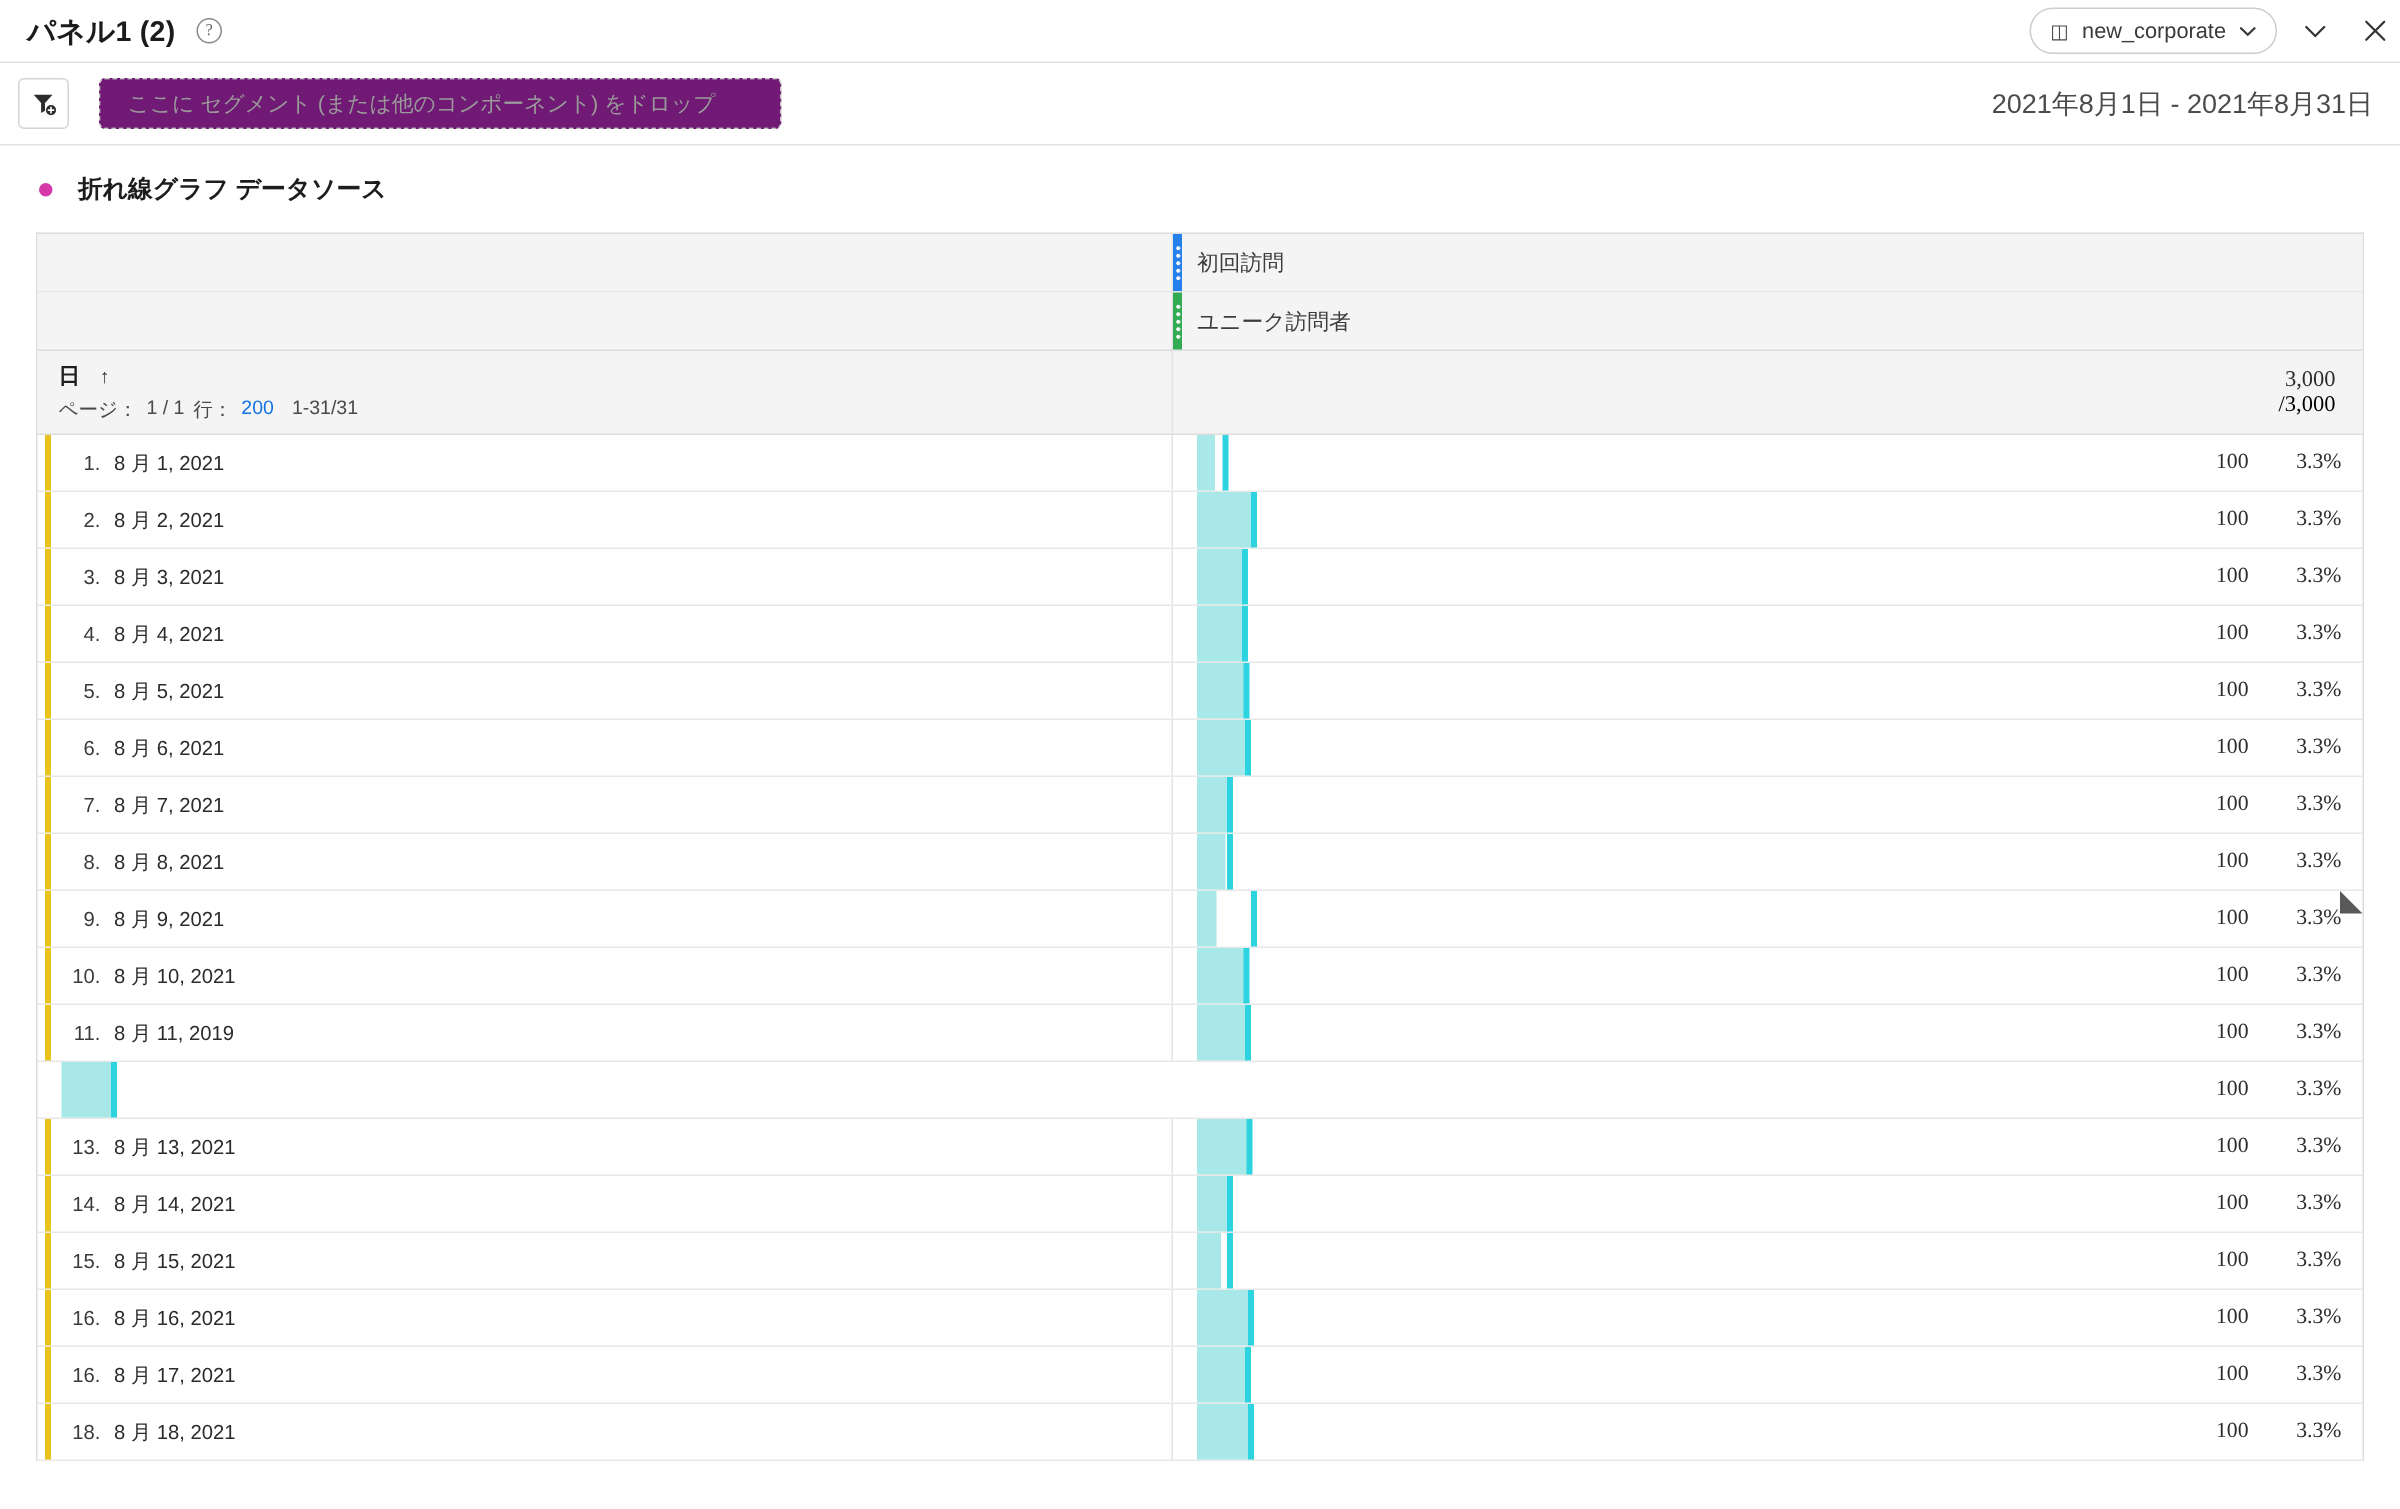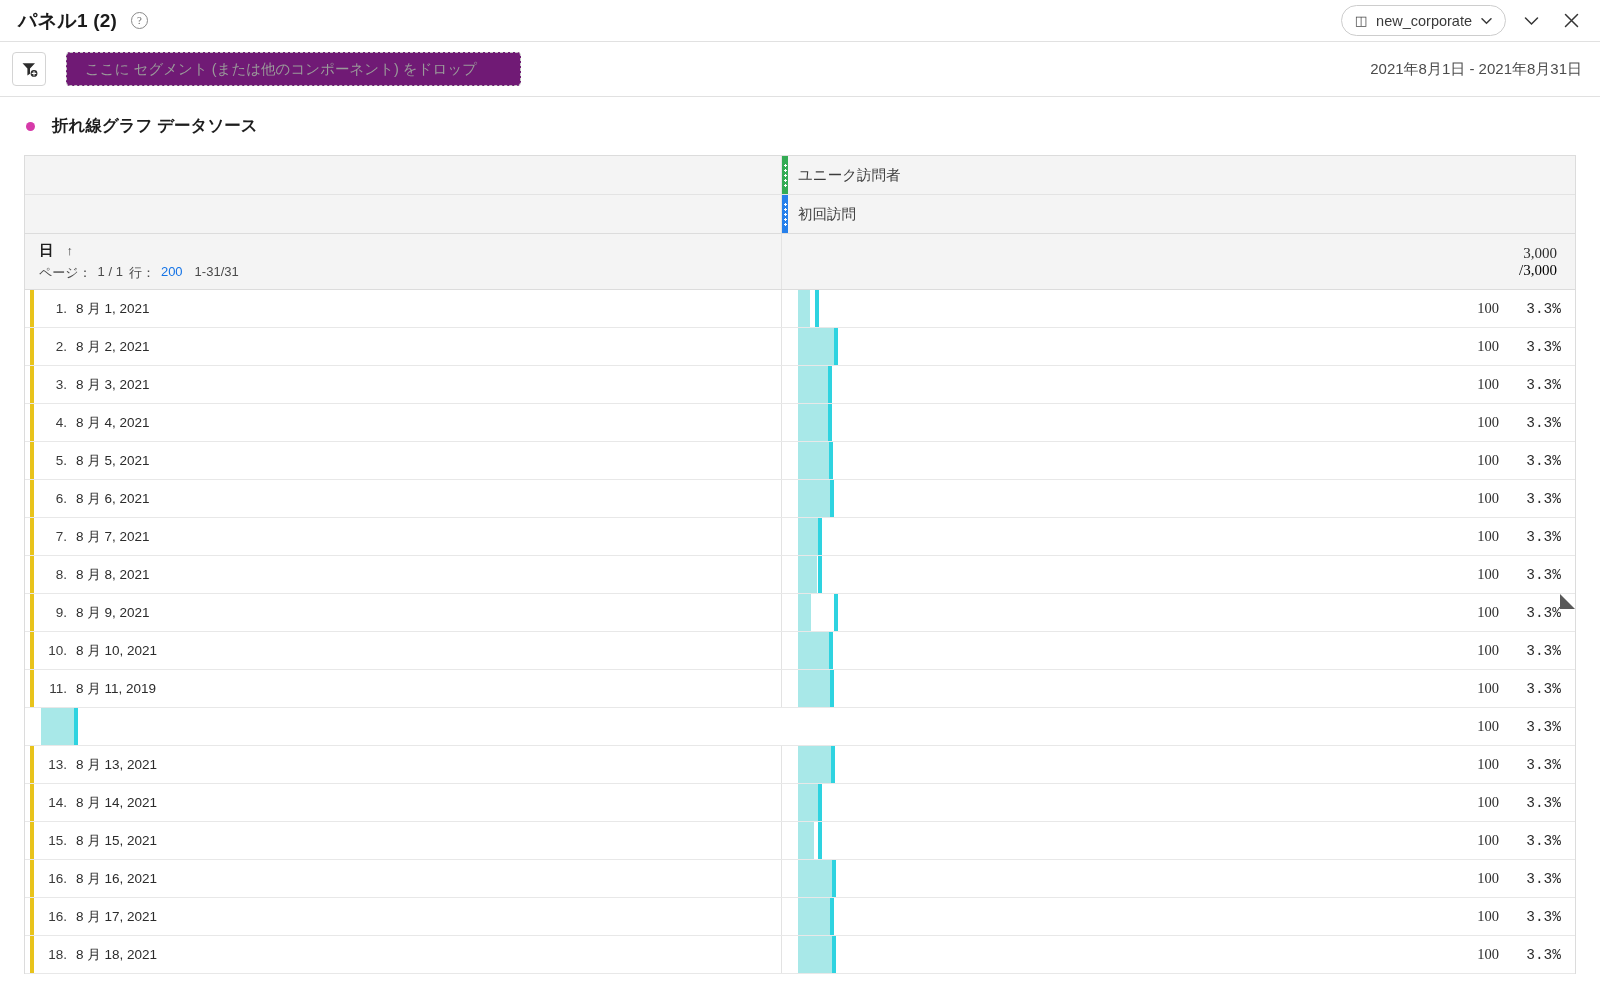--- a/index.html
+++ b/index.html
@@ -11,21 +11,21 @@
     overflow: hidden;
   }
 
   
   .titlebar {
     position: relative;
     height: 42px;
     display: flex;
     align-items: center;
     border-bottom: 1px solid #e1e1e1;
-    padding: 0 14px 0 18px;
+    padding: 0 2px 0 18px;
   }
   .title-text {
     font-size: 19px;
     font-weight: 700;
     color: #1b1b1b;
     letter-spacing: .2px;
   }
   .help-icon {
     width: 17px; height: 17px;
     margin-left: 14px;
@@ -87,21 +87,21 @@
     border-radius: 4px;
     display: flex; align-items: center;
     padding-left: 18px;
     font-size: 14.5px;
     color: #9a9a9a;
     cursor: pointer;
     background: #701a75;
   }
   .daterange {
     margin-left: auto;
-    font-size: 15px;
+    font-size: 18px;
     color: #4b4b4b;
     padding-right: 4px;
   }
 
   
   .panel-head {
     display: flex; align-items: center;
     height: 50px;
     padding-left: 26px;
     padding-top: 8px;
@@ -211,21 +211,21 @@
     display: flex; align-items: center; gap: 0;
   }
   .v-num {
     width: 86px; text-align: right;
     font-size: 14.5px; color: #2c2c2c;
     font-family: "Liberation Serif", serif;
   }
   .v-pct {
     width: 76px; text-align: right; padding-right: 14px;
     font-size: 14.5px; color: #2c2c2c;
-    font-family: Liberation Mono, monospace;
+    font-family: Liberation Serif, serif;
   }
 
   .resize-marker {
     position: absolute;
     right: 0;
     width: 0; height: 0;
     border-style: solid;
     border-width: 0 15px 15px 0;
     border-color: transparent #595959 transparent transparent;
     transform: rotate(180deg);
@@ -280,29 +280,29 @@
   <span class="panel-dot"></span>
   <span class="panel-title">折れ線グラフ データソース</span>
 </div>
 
 <div class="table">
 
   <div id="metric-rows">
       <div class="metric-hdr-row">
         <div class="mh-left"></div>
         <div class="mh-right">
-          <span class="drag-handle dh-green"></span>
-          <span class="metric-name">ユニーク訪問者</span>
+          <span class="drag-handle dh-blue"></span>
+          <span class="metric-name">初回訪問</span>
         </div>
       </div>
       <div class="metric-hdr-row">
         <div class="mh-left"></div>
         <div class="mh-right">
-          <span class="drag-handle dh-blue"></span>
-          <span class="metric-name">初回訪問</span>
+          <span class="drag-handle dh-green"></span>
+          <span class="metric-name">ユニーク訪問者</span>
         </div>
       </div>
     </div>
 
   <div class="total-row">
     <div class="total-left">
       <div class="dim-line">
         <span class="dim-name">日</span>
         <span class="sort-arrow">↑</span>
       </div>

